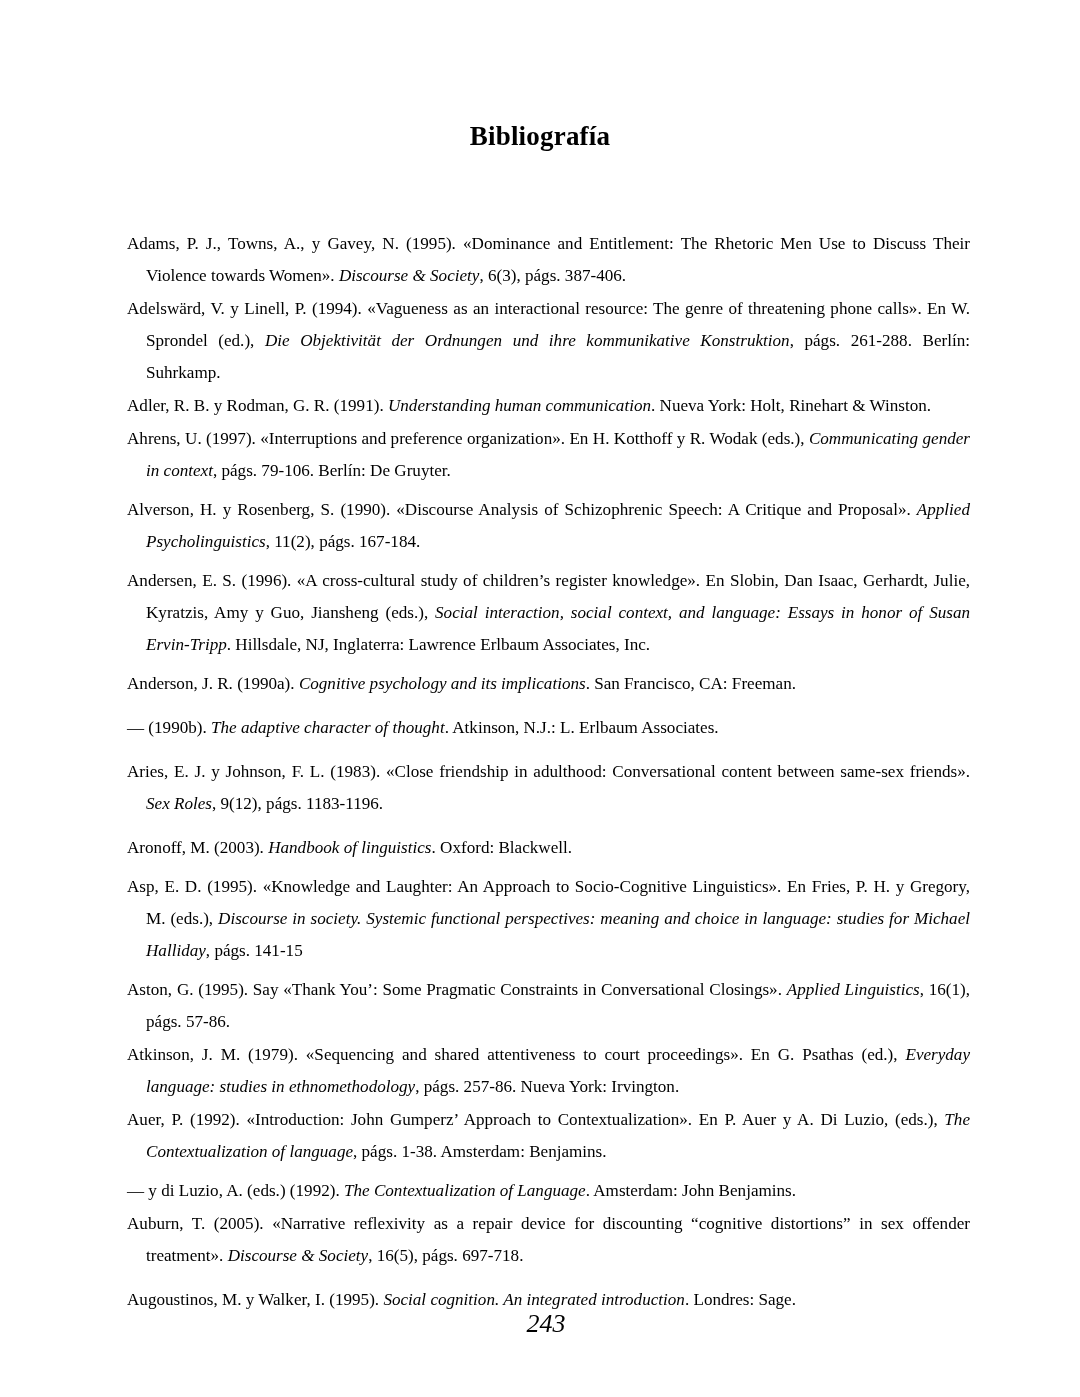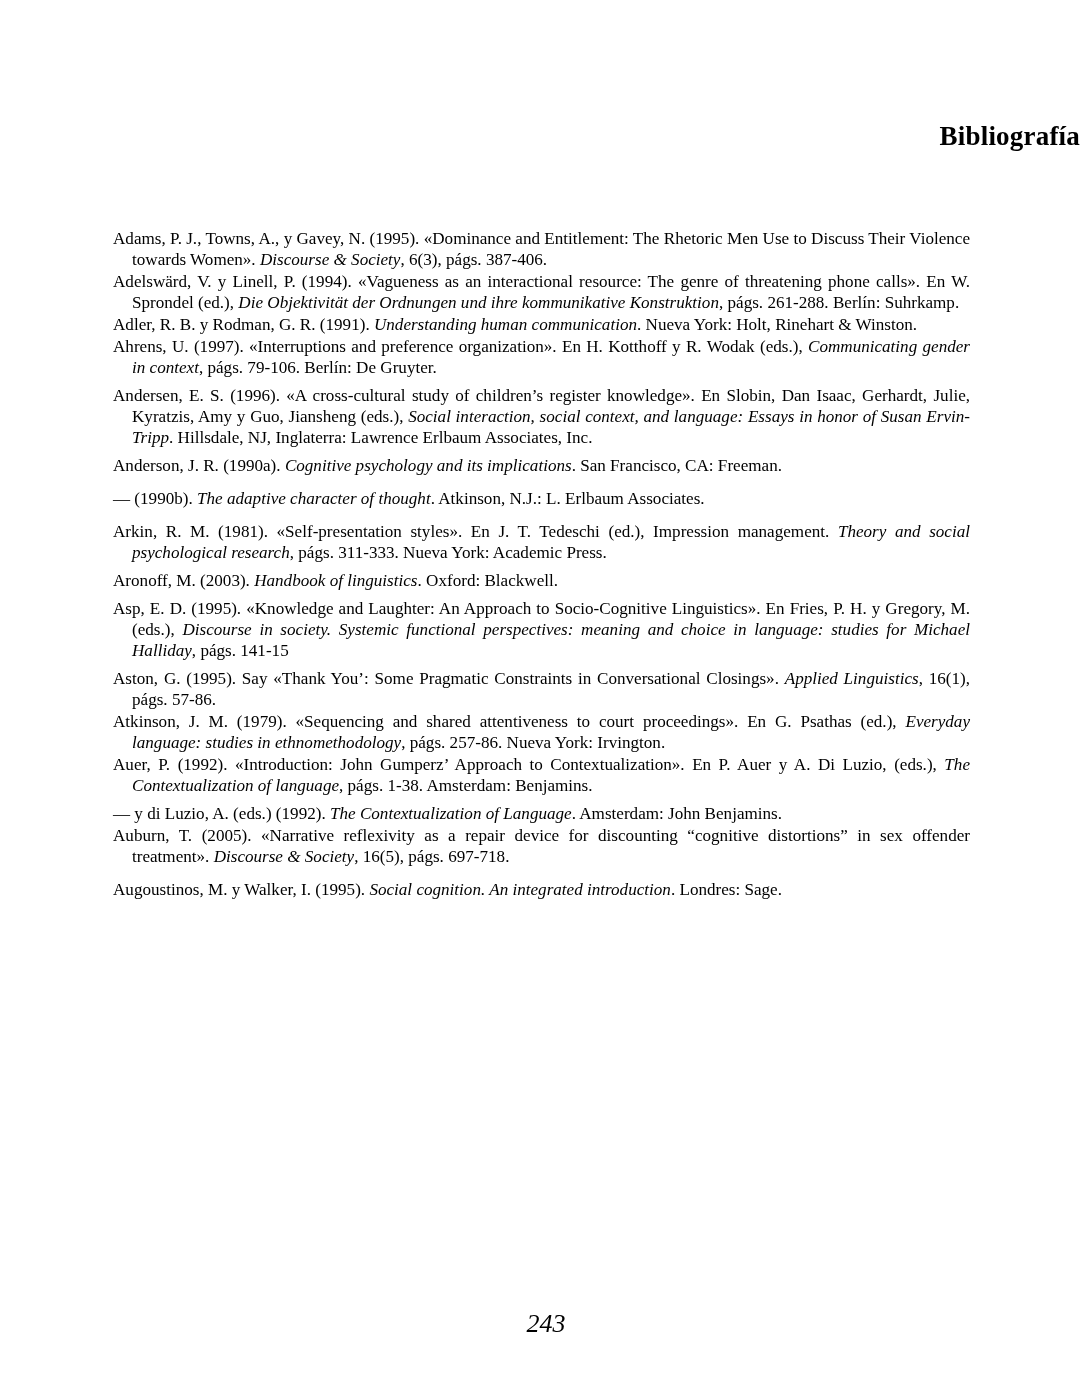--- a/index.html
+++ b/index.html
@@ -21,40 +21,40 @@
     height: 1397px;
     position: relative;
     box-sizing: border-box;
     background: #ffffff;
   }
   .page-title {
     position: absolute;
     top: 103px;
     left: 0;
     width: 1080px;
-    text-align: right;
+    text-align: center;
     font-size: 27px;
     font-weight: bold;
     letter-spacing: 0.2px;
     font-family: "Liberation Serif", "DejaVu Serif", serif;
   }
   .biblio-list {
     position: absolute;
     top: 228px;
     left: 112px;
     width: 858px;
   }
   .biblio-entry {
     font-size: 17.1px;
-    line-height: 21px;
+    line-height: 32px;
     text-align: justify;
     text-justify: inter-word;
     padding-left: 19px;
     text-indent: -19px;
-    margin: 0 0 0 1px;
+    margin: 0 0 0 15px;
     hyphens: none;
     -webkit-hyphens: none;
   }
   .biblio-entry.gap-sm { margin-bottom: 1px; }
   .biblio-entry.gap-md { margin-bottom: 7px; }
   .biblio-entry.gap-lg { margin-bottom: 12px; }
   .biblio-entry.dash {
     padding-left: 0;
     text-indent: 0;
   }
@@ -77,24 +77,25 @@
 
 <div class="page">
 
   <h1 class="page-title">Bibliografía</h1>
 
   <div class="biblio-list">
       <p class="biblio-entry gap-sm"><span>Adams, P. J., Towns, A., y Gavey, N. (1995). «Dominance and Entitlement: The Rhetoric Men Use to Discuss Their Violence towards Women». </span><i>Discourse &amp; Society</i><span>, 6(3), págs. 387-406.</span></p>
       <p class="biblio-entry gap-sm"><span>Adelswärd, V. y Linell, P. (1994). «Vagueness as an interactional resource: The genre of threatening phone calls». En W. Sprondel (ed.), </span><i>Die Objektivität der Ordnungen und ihre kommunikative Konstruktion</i><span>, págs. 261-288. Berlín: Suhrkamp.</span></p>
       <p class="biblio-entry gap-sm"><span>Adler, R. B. y Rodman, G. R. (1991). </span><i>Understanding human communication</i><span>. Nueva York: Holt, Rinehart &amp; Winston.</span></p>
       <p class="biblio-entry gap-md"><span>Ahrens, U. (1997). «Interruptions and preference organization». En H. Kotthoff y R. Wodak (eds.), </span><i>Communicating gender in context</i><span>, págs. 79-106. Berlín: De Gruyter.</span></p>
+      <p class="biblio-entry gap-md"><span>Alverson, H. y Rosenberg, S. (1990). «Discourse Analysis of Schizophrenic Speech: A Critique and Proposal». </span><i>Applied Psycholinguistics</i><span>, 11(2), págs. 167-184.</span></p>
       <p class="biblio-entry gap-md"><span>Andersen, E. S. (1996). «A cross-cultural study of children’s register knowledge». En Slobin, Dan Isaac, Gerhardt, Julie, Kyratzis, Amy y Guo, Jiansheng (eds.), </span><i>Social interaction, social context, and language: Essays in honor of Susan Ervin-Tripp</i><span>. Hillsdale, NJ, Inglaterra: Lawrence Erlbaum Associates, Inc.</span></p>
       <p class="biblio-entry gap-lg"><span>Anderson, J. R. (1990a). </span><i>Cognitive psychology and its implications</i><span>. San Francisco, CA: Freeman.</span></p>
       <p class="biblio-entry gap-lg dash"><span>— (1990b). </span><i>The adaptive character of thought</i><span>. Atkinson, N.J.: L. Erlbaum Associates.</span></p>
-      <p class="biblio-entry gap-md"><span>Arkin, R. M. (1981). «Self-presentation styles». En J. T. Tedeschi (ed.), Impression management. </span><i>Theory and social psychological research</i><span>, págs. 311-333. Nueva York: Academic Press.</span></p>
+      <p class="biblio-entry gap-lg"><span>Aries, E. J. y Johnson, F. L. (1983). «Close friendship in adulthood: Conversational content between same-sex friends». </span><i>Sex Roles</i><span>, 9(12), págs. 1183-1196.</span></p>
       <p class="biblio-entry gap-md"><span>Aronoff, M. (2003). </span><i>Handbook of linguistics</i><span>. Oxford: Blackwell.</span></p>
       <p class="biblio-entry gap-md"><span>Asp, E. D. (1995). «Knowledge and Laughter: An Approach to Socio-Cognitive Linguistics». En Fries, P. H. y Gregory, M. (eds.), </span><i>Discourse in society. Systemic functional perspectives: meaning and choice in language: studies for Michael Halliday</i><span>, págs. 141-15</span></p>
       <p class="biblio-entry gap-sm"><span>Aston, G. (1995). Say «Thank You’: Some Pragmatic Constraints in Conversational Closings». </span><i>Applied Linguistics</i><span>, 16(1), págs. 57-86.</span></p>
       <p class="biblio-entry gap-sm"><span>Atkinson, J. M. (1979). «Sequencing and shared attentiveness to court proceedings». En G. Psathas (ed.), </span><i>Everyday language: studies in ethnomethodology</i><span>, págs. 257-86. Nueva York: Irvington.</span></p>
       <p class="biblio-entry gap-md"><span>Auer, P. (1992). «Introduction: John Gumperz’ Approach to Contextualization». En P. Auer y A. Di Luzio, (eds.), </span><i>The Contextualization of language</i><span>, págs. 1-38. Amsterdam: Benjamins.</span></p>
       <p class="biblio-entry gap-sm dash"><span>— y di Luzio, A. (eds.) (1992). </span><i>The Contextualization of Language</i><span>. Amsterdam: John Benjamins.</span></p>
       <p class="biblio-entry gap-lg"><span>Auburn, T. (2005). «Narrative reflexivity as a repair device for discounting “cognitive distortions” in sex offender treatment». </span><i>Discourse &amp; Society</i><span>, 16(5), págs. 697-718.</span></p>
       <p class="biblio-entry gap-sm"><span>Augoustinos, M. y Walker, I. (1995). </span><i>Social cognition. An integrated introduction</i><span>. Londres: Sage.</span></p>
     </div>
 

